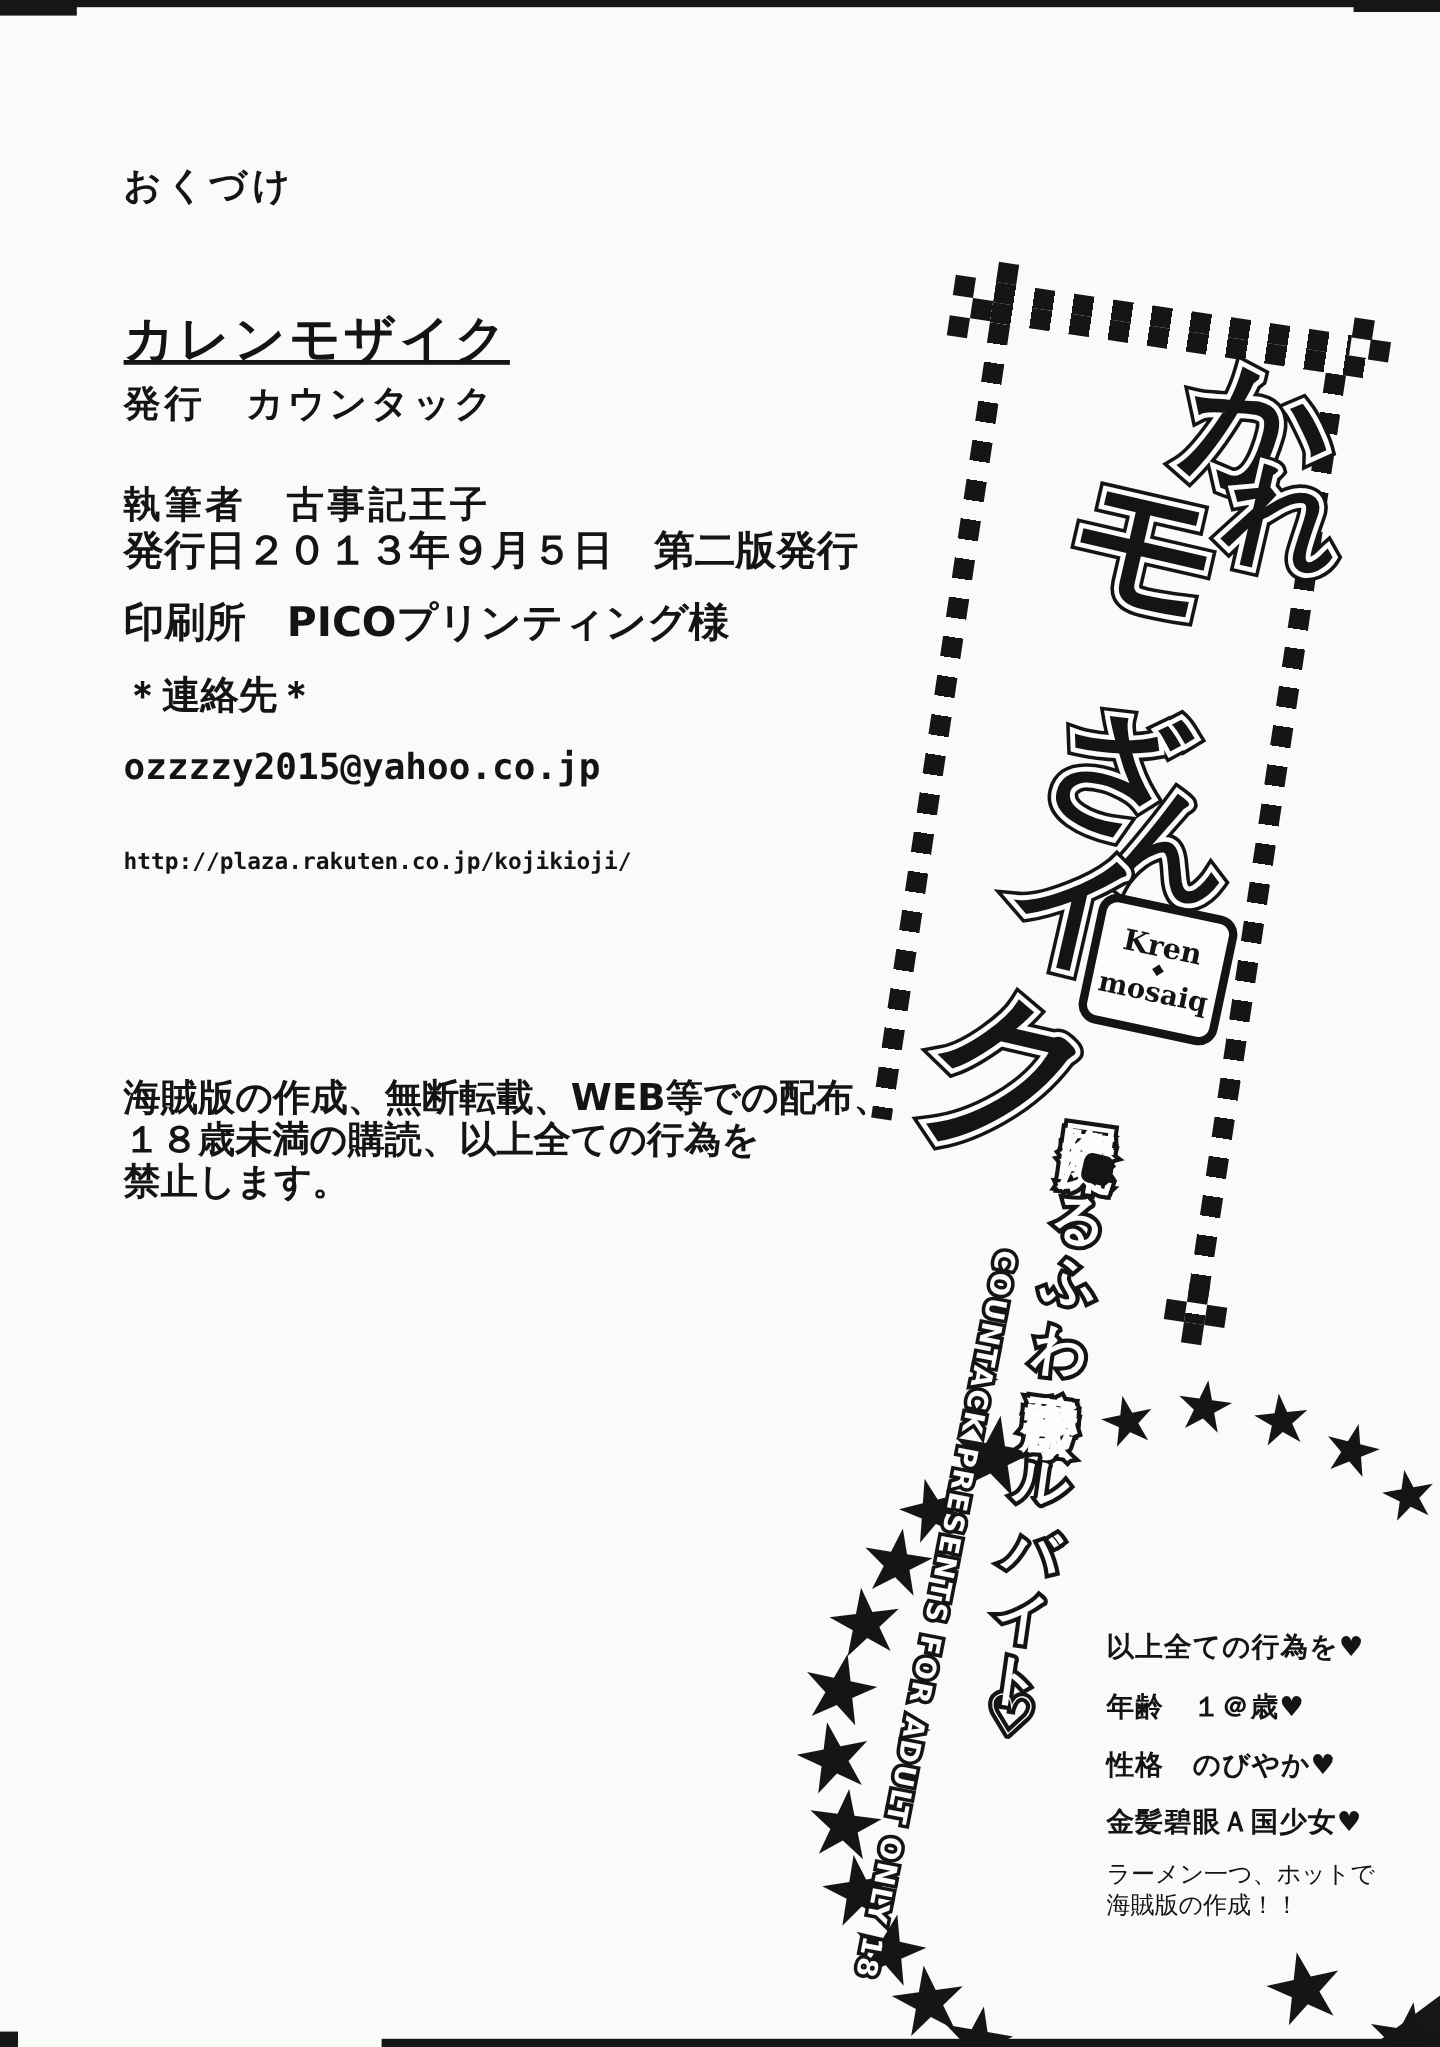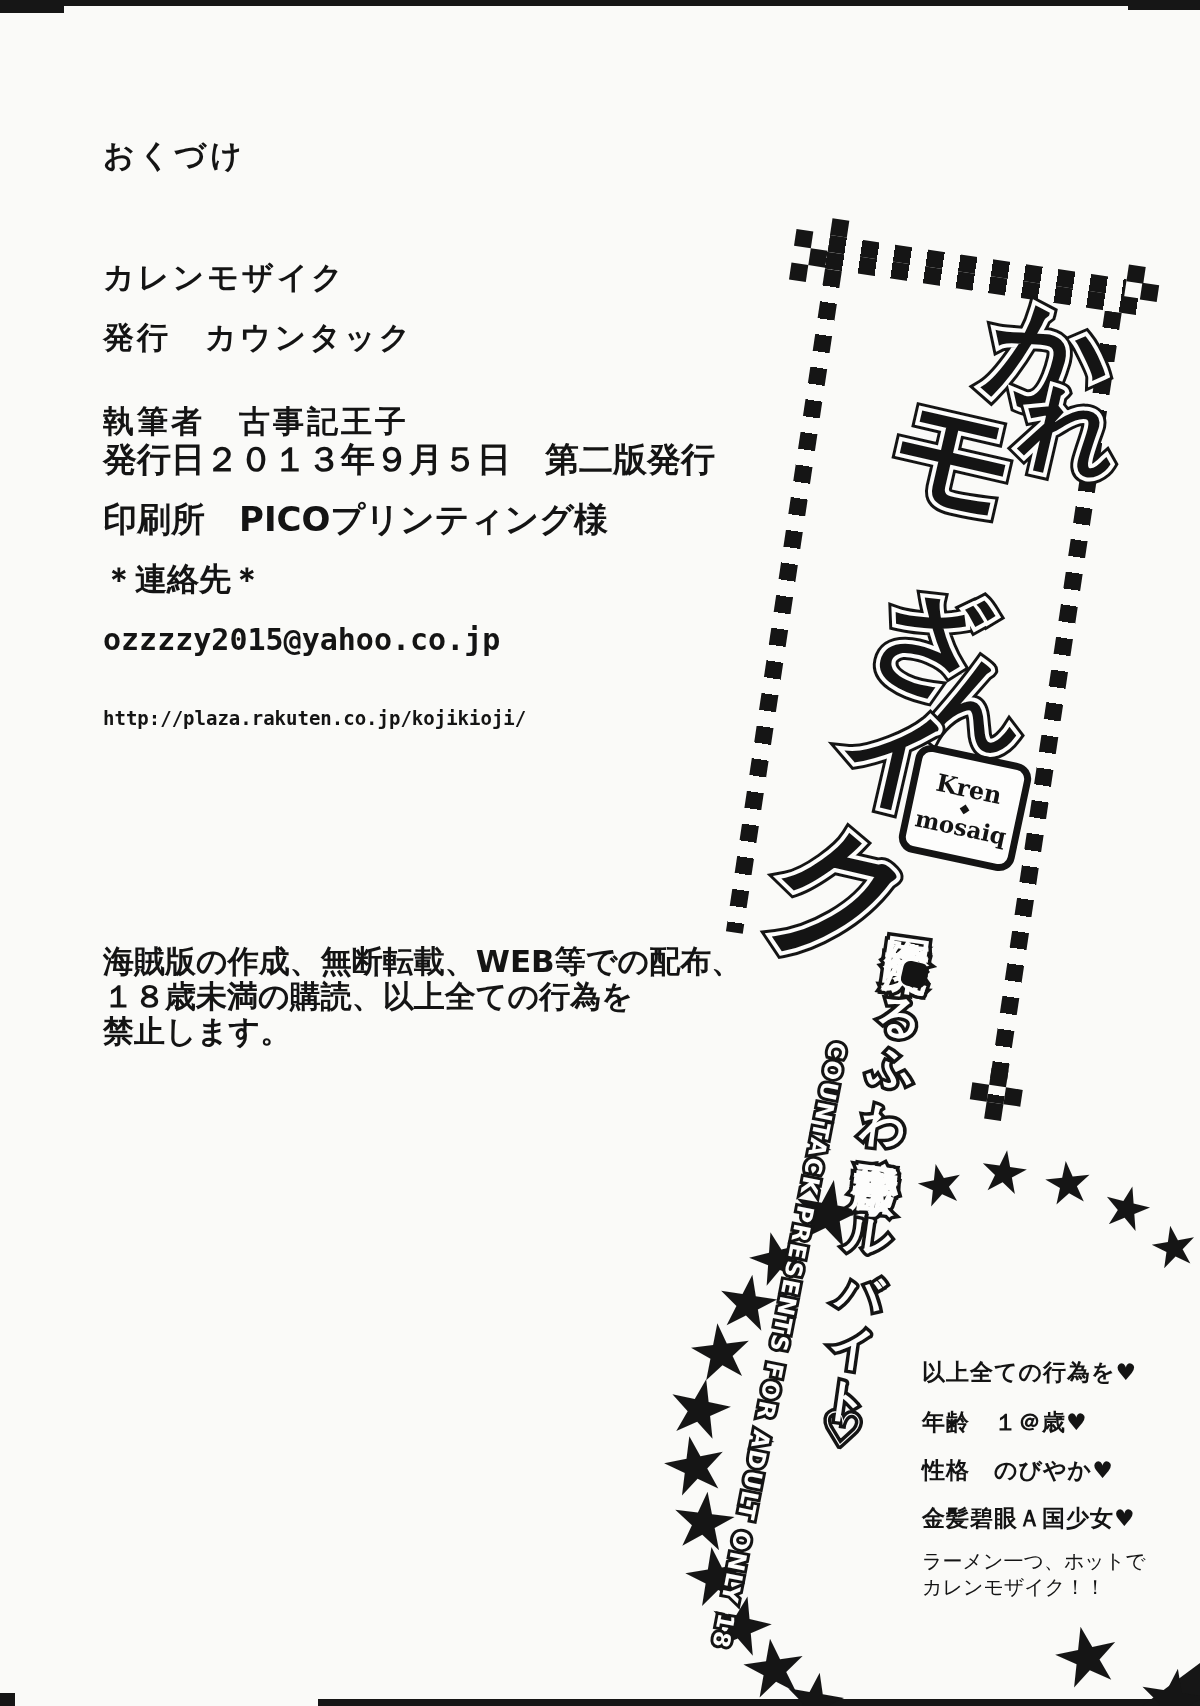--- a/index.html
+++ b/index.html
@@ -15,31 +15,31 @@
   .edge-top-right { left:1128px; top:0; width:72px; height:10px; }
   .edge-bottom { left:318px; top:1699px; width:882px; height:7px; }
   .edge-bottom-left { left:0; top:1693px; width:15px; height:13px; }
   .edge-bottom-right { left:1142px; top:1663px; width:58px; height:43px;
     clip-path:polygon(100% 0,100% 100%,0 100%); }
   
   .ser { font-family:"DejaVu Serif","Liberation Serif",serif; }
   .mon { font-family:"DejaVu Sans Mono","Liberation Mono",monospace; }
   .cline { position:absolute; left:103px; font-weight:700; white-space:nowrap; line-height:1.1; }
   .okuzuke { top:138px; font-size:31px; letter-spacing:4px; }
-  .c0 { top:260px; font-size:31px; letter-spacing:3px; }
+  .c0 { top:260px; font-size:42px; letter-spacing:3px;text-decoration:underline; }
   .c1 { top:320px; font-size:31px; letter-spacing:3px; }
   .c2 { top:380px; font-size:31px; letter-spacing:3px;margin-top:24px; }
   .c3 { top:441px; font-size:34px; }
   .c4 { top:501px; font-size:34px; }
   .c5 { top:562px; font-size:32px; }
   .c6 { top:623px; font-size:30px; letter-spacing:0px; }
   .c7 { top:708px; font-size:19px; letter-spacing:0px; }
   .para { position:absolute; left:103px; font-weight:700; font-size:31px; line-height:35px; white-space:nowrap; }
   .thanks { top:744px; }
-  .notice { top:944px; }
+  .notice { top:898px; }
   
   .frame { position:absolute; left:830px; top:235px; width:300px; height:860px;
     transform:rotate(8.5deg); transform-origin:0 0; }
   .dots-h { position:absolute; height:17px;
     background:repeating-linear-gradient(90deg,#151515 0 17px,transparent 17px 33px); }
   .dots-h2 { position:absolute; height:17px;
     background:repeating-linear-gradient(90deg,transparent 0 16px,#151515 16px 33px); }
   .dots-v { position:absolute; width:17px;
     background:repeating-linear-gradient(180deg,#151515 0 17px,transparent 17px 33px); }
   .sq { position:absolute; width:17px; height:17px; background:#151515; }
@@ -197,16 +197,16 @@
   <span class="star" style="left:815px;  top:1700px; font-size:74px; transform:translate(-50%,-50%) rotate(10deg);">★</span>
   <span class="star" style="left:1087px; top:1657px; font-size:80px; transform:translate(-50%,-50%) rotate(-12deg);">★</span>
   <span class="star" style="left:1173px; top:1700px; font-size:84px; transform:translate(-50%,-50%) rotate(9deg);">★</span>
 
   <div class="pline p0">以上全ての行為を♥</div>
   <div class="pline p1">年齢　１＠歳♥</div>
   <div class="pline p2">性格　のびやか♥</div>
   <div class="pline p3">金髪碧眼Ａ国少女♥</div>
   <div class="preq">
     <div>ラーメン一つ、ホットで</div>
-    <div>カレンモザイク！！</div>
+    <div>海賊版の作成！！</div>
   </div>
 
 </div>
 
 </body></html>

